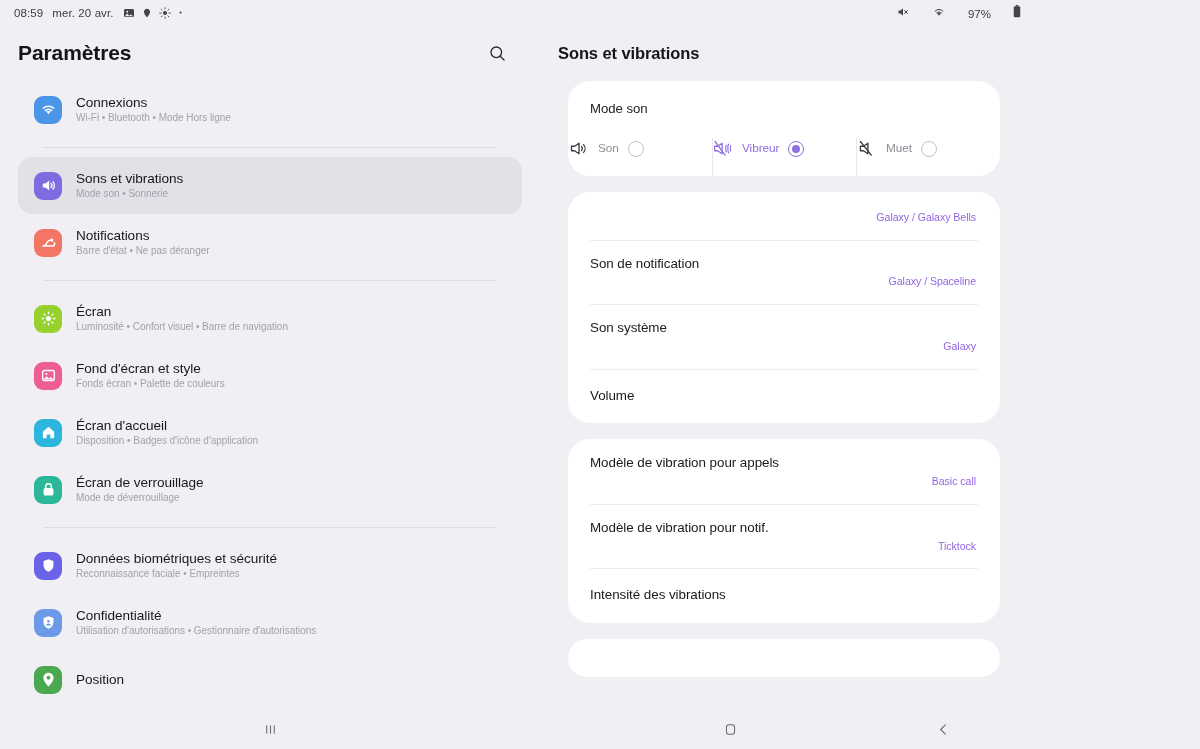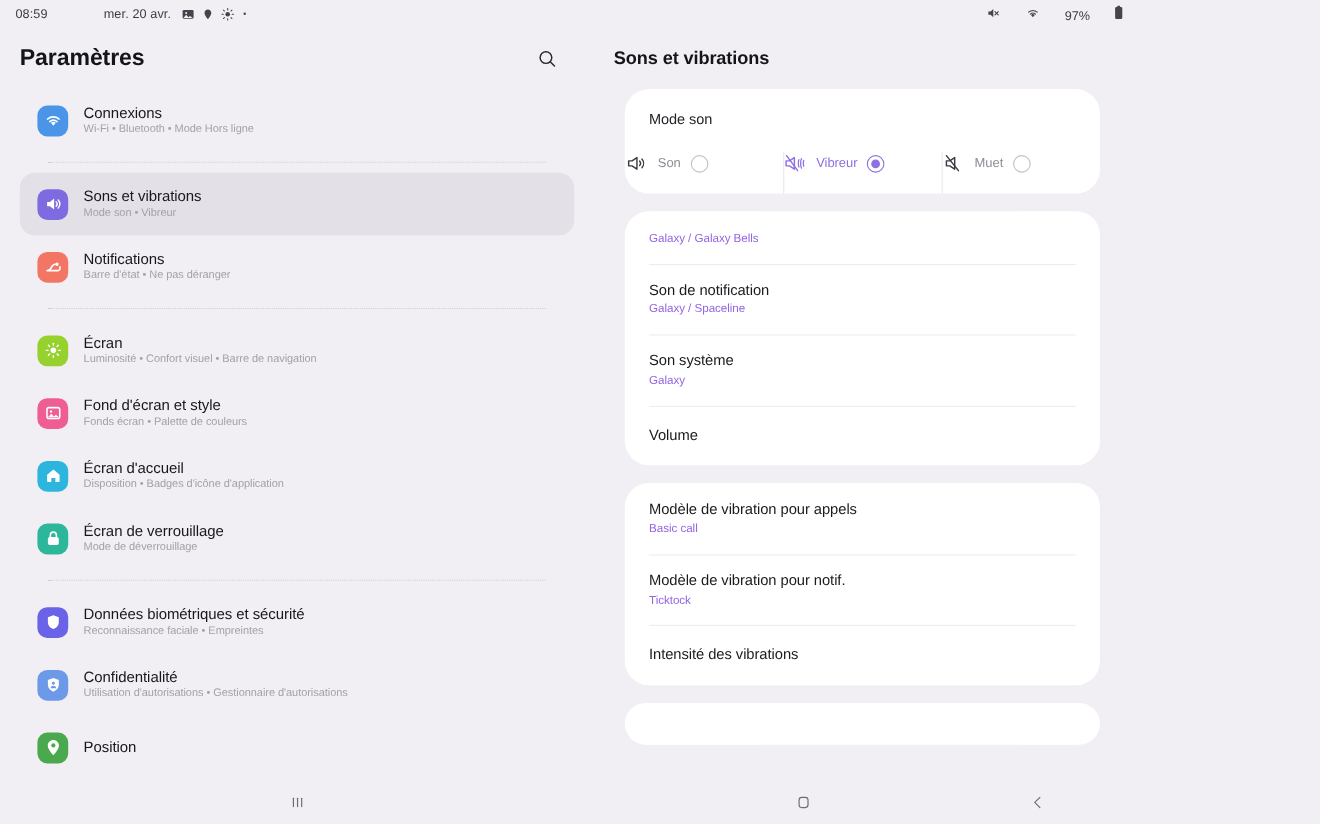--- a/index.html
+++ b/index.html
@@ -33,21 +33,21 @@
     display: flex;
     align-items: center;
     justify-content: space-between;
     padding: 0 12px 0 14px;
     font-size: 11.5px;
     color: #4a4a52;
     letter-spacing: .1px;
   }
   .status-left { display: flex; align-items: center; gap: 9px; }
   .status-left .clock { font-size: 11.5px; color: #3c3c44; }
-  .status-left .date { font-size: 11.5px; color: #3c3c44; margin-left: 42px; }
+  .status-left .date { font-size: 11.5px; color: #3c3c44; }
   .status-icons { display: flex; align-items: center; gap: 7px; }
   .status-icons svg { display: block; }
   .status-right { display: flex; align-items: flex-end; gap: 22px; }
   .status-right .batt-pct { font-size: 11.5px; color: #3c3c44; letter-spacing: 0; }
 
   
   .content {
     flex: 1 1 auto;
     display: flex;
     min-height: 0;
@@ -217,20 +217,21 @@
     color: #1a1a1f;
     letter-spacing: -.05px;
     line-height: 1.25;
   }
   .pref .p-value {
     font-size: 10.6px;
     color: #9365e2;
     margin-top: 3px;
     letter-spacing: -.05px;
     line-height: 1.2;
+    text-align: right;
   }
   .pref.tall { padding-top: 19px; padding-bottom: 19px; }
 
   
   .navbar {
     flex: 0 0 39px;
     height: 39px;
     display: flex;
     align-items: stretch;
   }
@@ -361,21 +362,21 @@
           <div class="s-item selected">
             <div class="s-ico" style="background: rgb(126, 107, 224);">
               <svg width="17" height="17" viewBox="0 0 24 24">
                 <path d="M4 9.3v5.4h3.6L13 19V5l-5.4 4.3H4z" fill="#ffffff"></path>
                 <path d="M15.6 9.2a4 4 0 0 1 0 5.6" stroke="#ffffff" stroke-width="1.8" fill="none" stroke-linecap="round"></path>
                 <path d="M18.2 6.8a7.4 7.4 0 0 1 0 10.4" stroke="#ffffff" stroke-width="1.8" fill="none" stroke-linecap="round"></path>
               </svg>
             </div>
             <div class="s-txt">
               <div class="s-title">Sons et vibrations</div>
-              <div class="s-sub">Mode son • Vibreur</div>
+              <div class="s-sub">Mode son • Sonnerie</div>
             </div>
           </div>
           <div class="s-item">
             <div class="s-ico" style="background: rgb(243, 118, 101);">
               <svg width="17" height="17" viewBox="0 0 24 24">
                 <path d="M4 17c2.6 0 4.2-1.6 5.1-3.5.8-1.8 1.6-3.4 3.3-4.2 1.6-.8 3.6-.5 4.9.6M4 17h13.5a3 3 0 0 0 3-3v-1.8" stroke="#ffffff" stroke-width="2.1" fill="none" stroke-linecap="round" stroke-linejoin="round"></path>
                 <circle cx="16.7" cy="8.6" r="2.1" fill="#ffffff"></circle>
               </svg>
             </div>
             <div class="s-txt">

